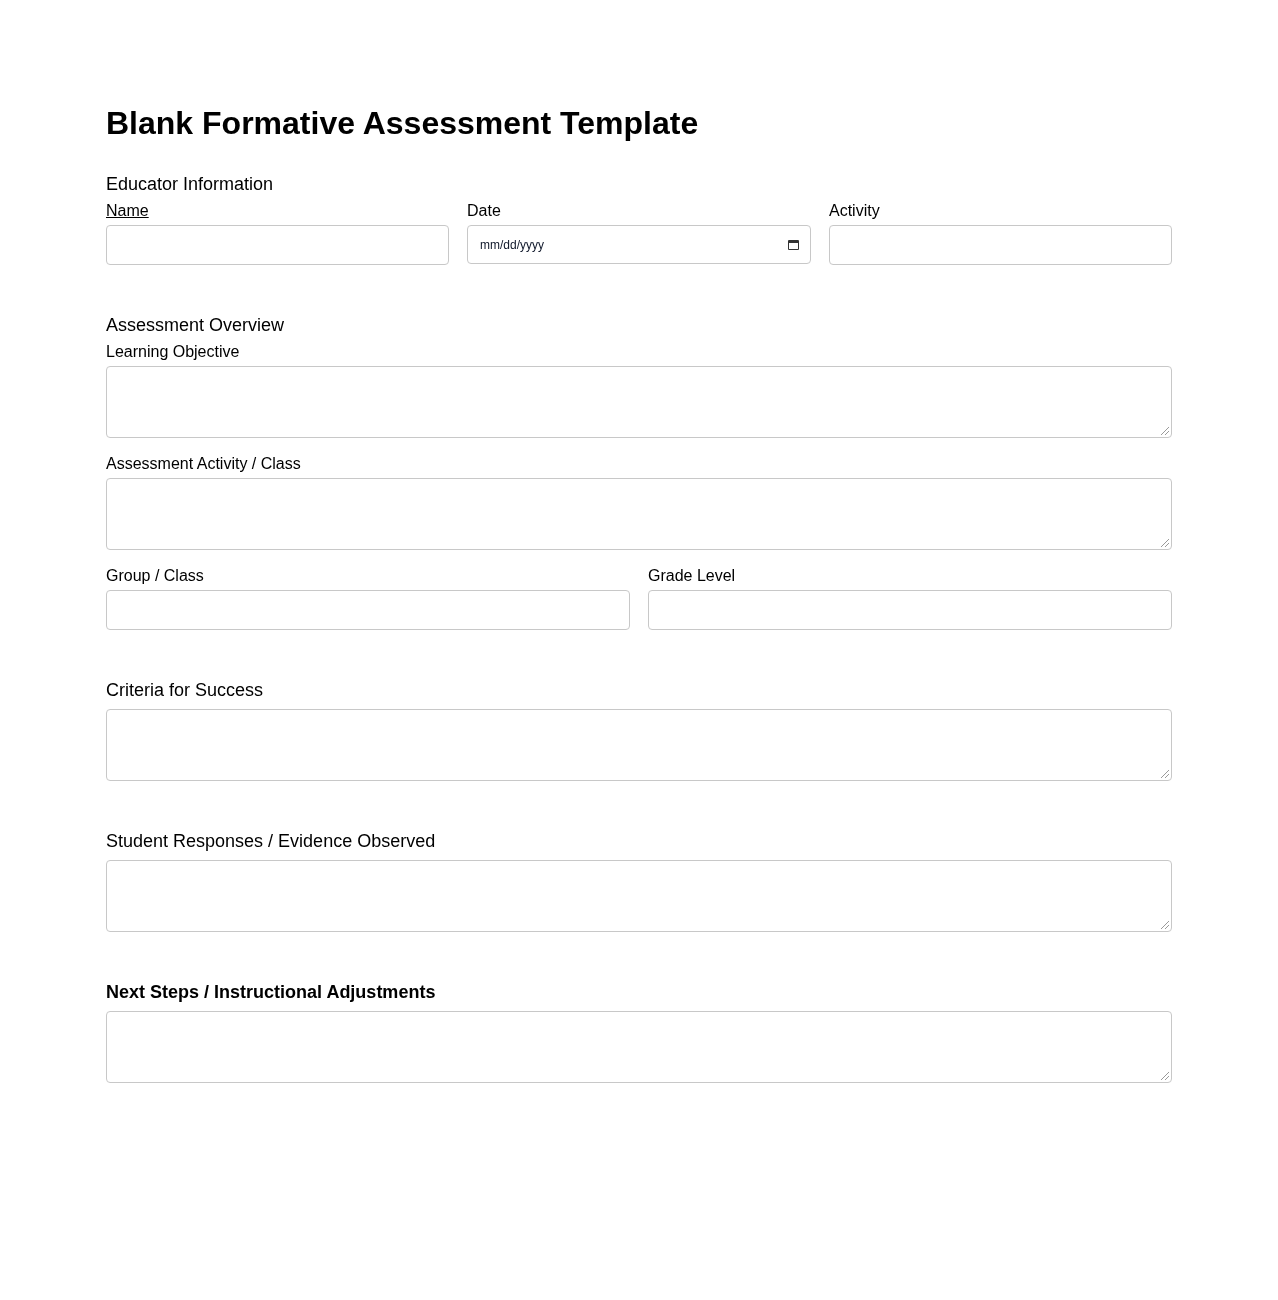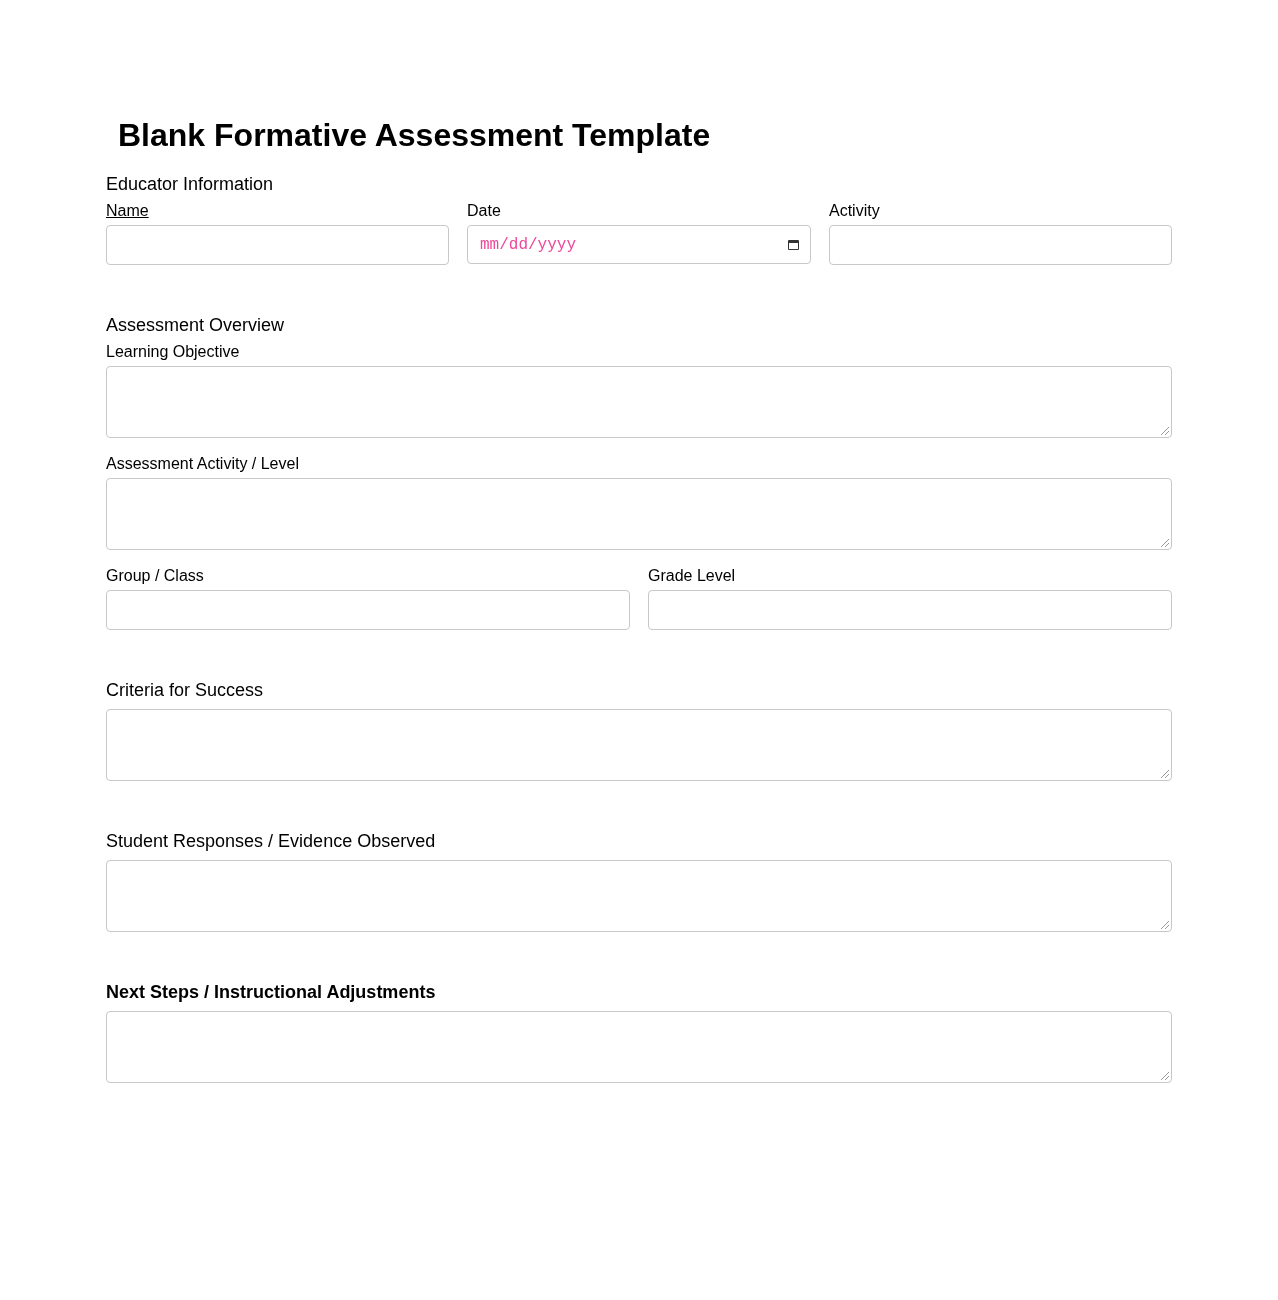--- a/index.html
+++ b/index.html
@@ -3,36 +3,36 @@
 <meta charset="utf-8">
 <style>
   html, body { margin: 0; padding: 0; background: #ffffff; }
   body {
     width: 1278px; height: 1300px;
     font-family: "Liberation Sans", sans-serif;
     color: #000;
   }
   .container { position: absolute; left: 106px; top: 0; width: 1066px; }
   h1 {
-    position: absolute; top: 103px; left: 0; margin: 12px;
+    position: absolute; top: 103px; left: 0; margin: 0;
     font-size: 32px; font-weight: bold; line-height: 40px; white-space: nowrap;
   }
   .abs { position: absolute; }
   .section-heading { font-size: 18px; line-height: 22px; margin: 0; font-weight: normal; white-space: nowrap; }
   .field-label { font-size: 16px; line-height: 20px; white-space: nowrap; }
   .text-input {
     box-sizing: border-box; height: 40px; border: 1px solid #c8c8c8; border-radius: 4px;
     background: #fff; font-family: "Liberation Sans", sans-serif; font-size: 14px; padding: 0 10px;
   }
   .date-input {
     box-sizing: border-box; height: 39px; border: 1px solid #c8c8c8; border-radius: 4px;
     background: #fff; display: flex; align-items: center; justify-content: space-between;
     padding: 0 11px 0 12px;
   }
-  .date-placeholder { font-family: Liberation Mono, monospace; font-size: 16px; color: #ec4899; }
+  .date-placeholder { font-family: Liberation Sans, sans-serif; font-size: 12px; color: #0f172a; }
   .cal-icon { width: 11px; height: 10px; border: 1.5px solid #333; border-top-width: 3px; box-sizing: border-box; border-radius: 1px; }
   .textarea {
     box-sizing: border-box; width: 1066px; height: 72px; border: 1px solid #c8c8c8; border-radius: 4px;
     background: #fff; position: absolute; left: 0;
   }
   .resize-grip {
     position: absolute; right: 2px; bottom: 2px; width: 8px; height: 8px;
     background: linear-gradient(135deg, transparent 0 45%, #9a9a9a 45% 52%, transparent 52% 70%, #9a9a9a 70% 77%, transparent 77%);
   }
 </style>
@@ -56,21 +56,21 @@
   <div class="abs field-label" style="top:201px;left:723px;">Activity</div>
   <input class="abs text-input" style="top: 225px; left: 723px; width: 343px;" type="text">
 
   <div class="abs section-heading" style="top:314px;left:0;">Assessment Overview</div>
 
   <div class="abs field-label" style="top:342px;left:0;">Learning Objective</div>
   <div class="textarea" style="top:366px;">
     <span class="resize-grip"></span>
   </div>
 
-  <div class="abs field-label" style="top:454px;left:0;">Assessment Activity / Level</div>
+  <div class="abs field-label" style="top:454px;left:0;">Assessment Activity / Class</div>
   <div class="textarea" style="top:478px;">
     <span class="resize-grip"></span>
   </div>
 
   <div class="abs field-label" style="top:566px;left:0;">Group / Class</div>
   <input class="abs text-input" style="top: 590px; left: 0px; width: 524px;" type="text">
 
   <div class="abs field-label" style="top:566px;left:542px;">Grade Level</div>
   <input class="abs text-input" style="top: 590px; left: 542px; width: 524px;" type="text">
 

